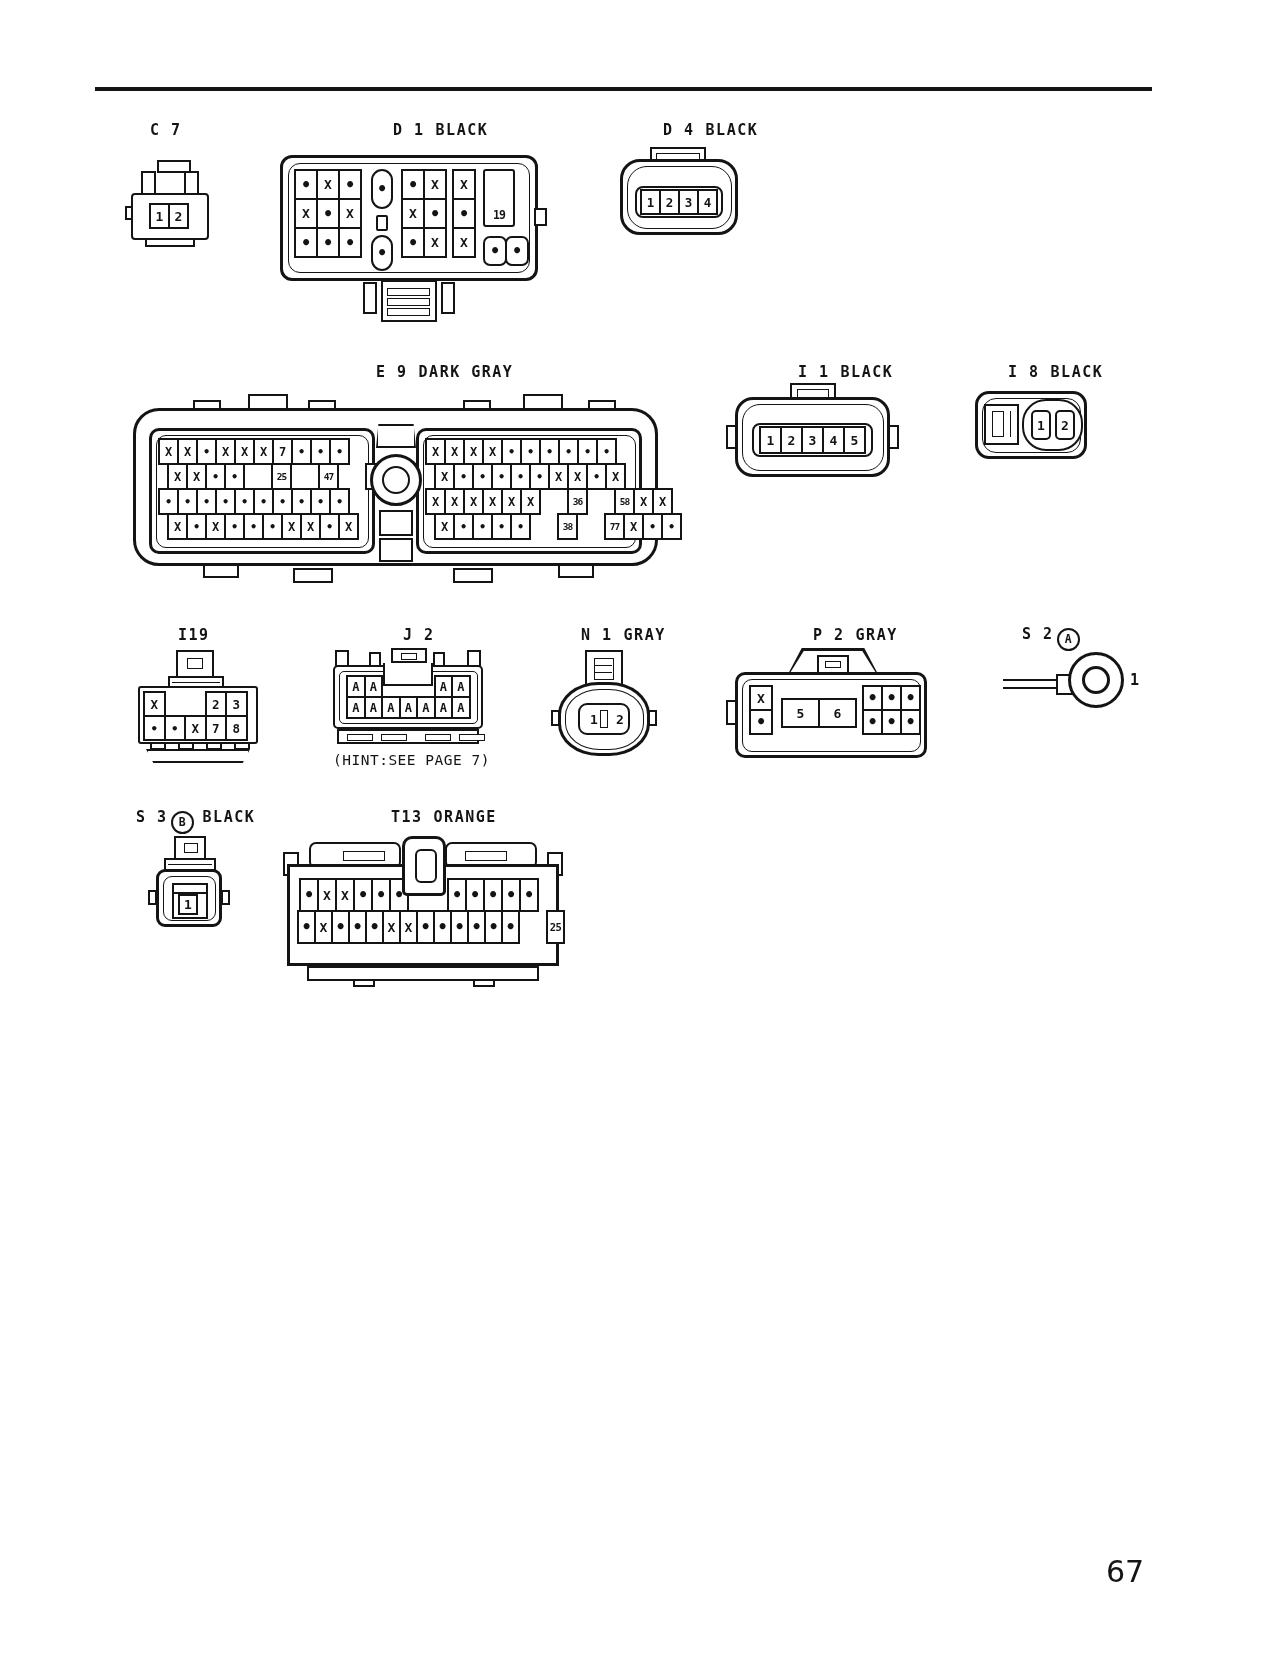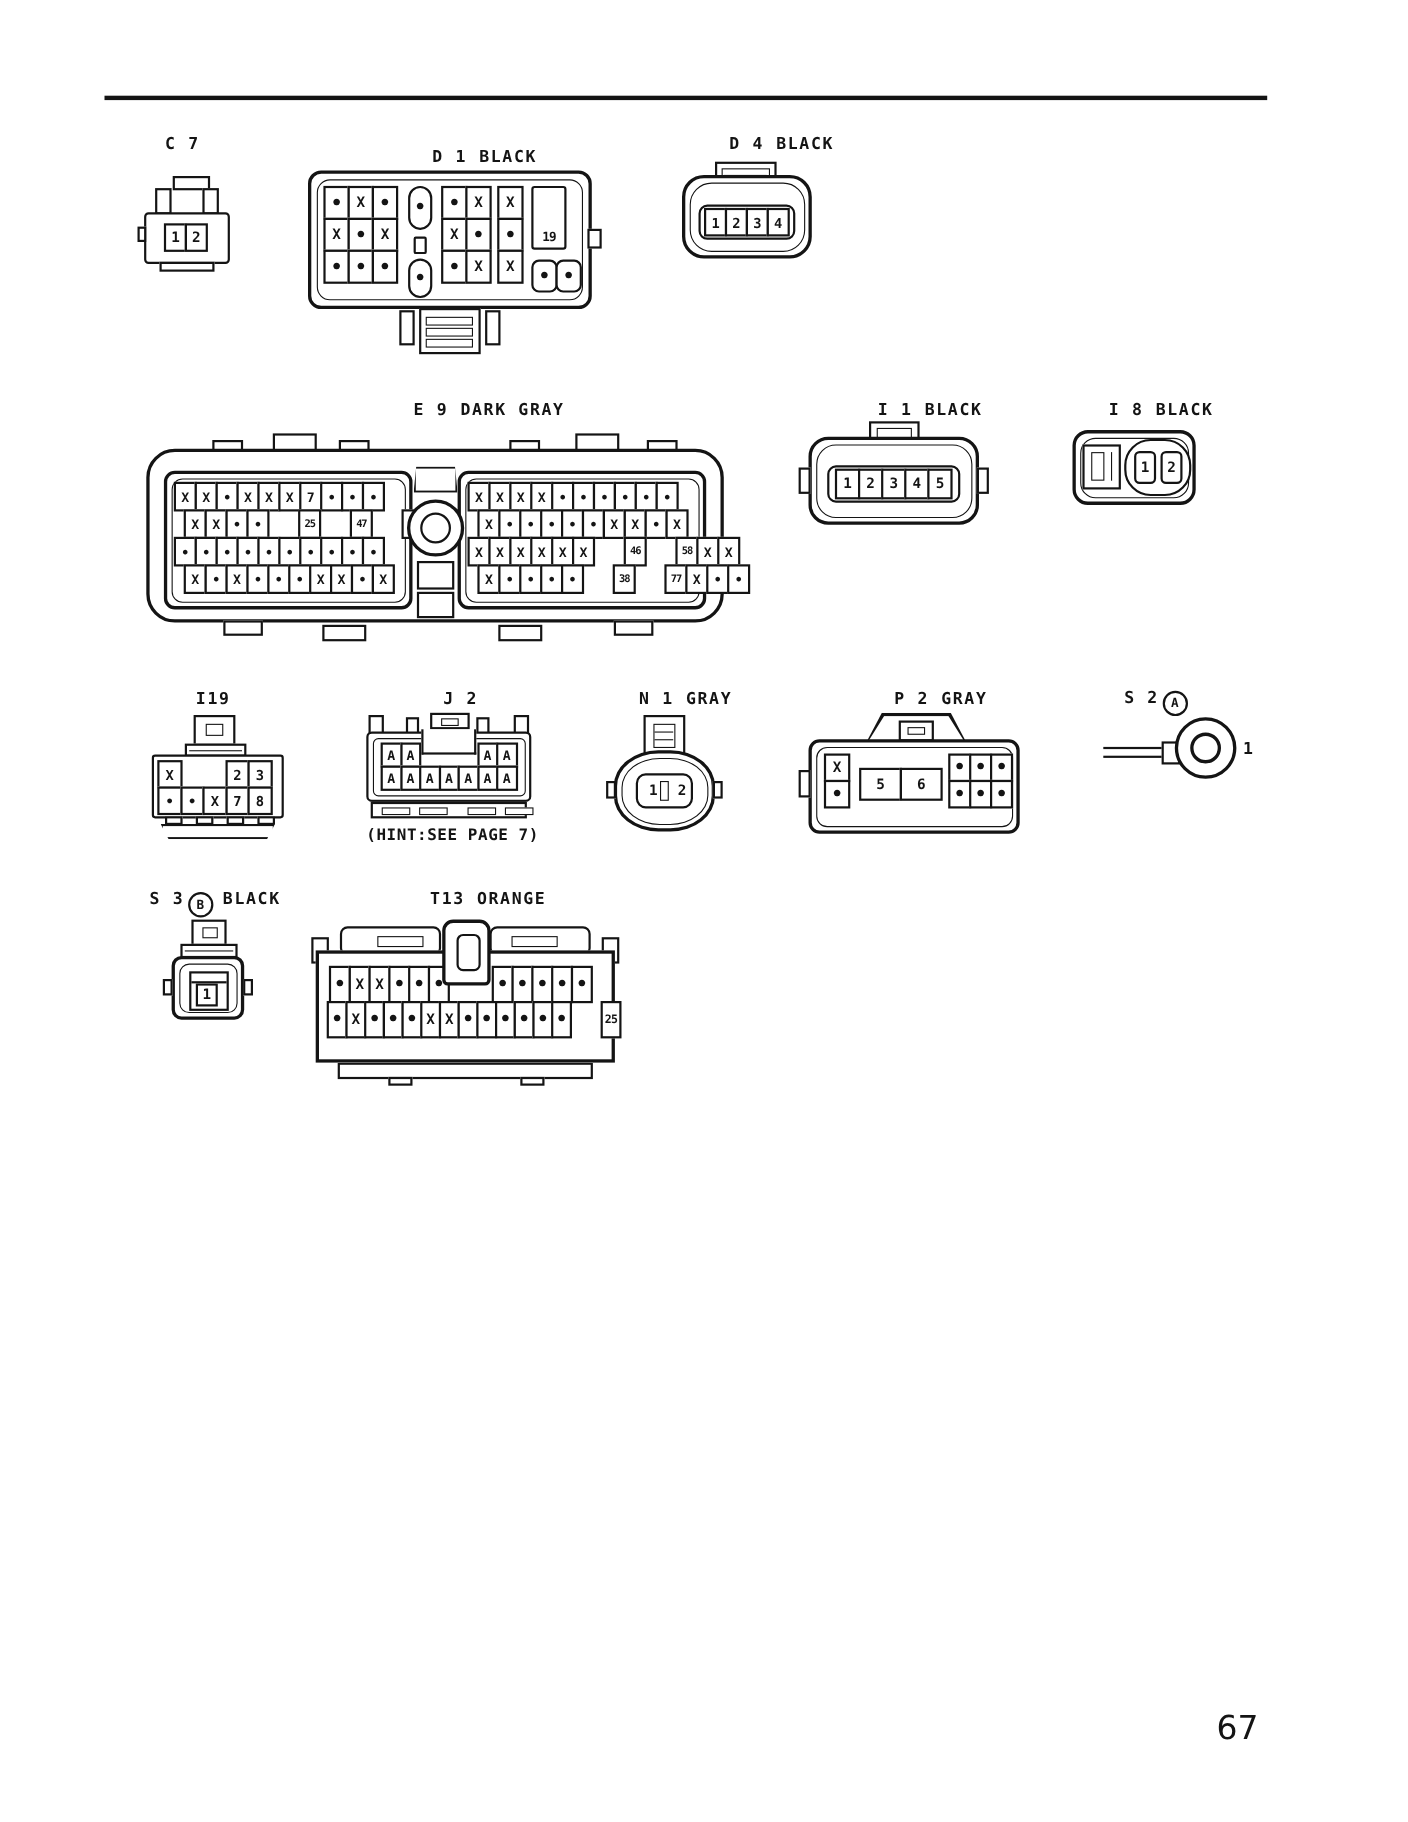--- a/index.html
+++ b/index.html
@@ -49,21 +49,21 @@
   .p2col   .cell{width:24px;height:26px;}
   .p2mid   .cell{width:39px;height:30px;}
   .p2right .cell{width:21px;height:26px;}
   .t13row1 .cell{width:20px;height:34px;}
   .t13row2 .cell{width:19px;height:34px;}
   .t13gap{flex:none;width:38px;}
   .n1pins  .cell{border:none;width:14px;height:24px;font-size:13px;background:transparent;}
   .n1pins{column-gap:14px;}
   .trap{background:#141414;clip-path:polygon(16% 0,84% 0,100% 100%,0 100%);}
   .trap-in{inset:3px;background:#fff;clip-path:polygon(16% 0,84% 0,100% 100%,0 100%);}
-  .hint{font-weight:bold;font-size:14.5px;letter-spacing:0.5px;white-space:nowrap;}
+  .hint{font-weight:normal;font-size:14.5px;letter-spacing:0.5px;white-space:nowrap;}
   .pagenum{font-family:"DejaVu Sans",sans-serif;font-size:30px;color:#141414;}
   .cell19{display:flex;align-items:flex-end;justify-content:center;font-weight:bold;font-size:11.5px;padding-bottom:3px;letter-spacing:-1px;border-radius:3px;}
 </style>
 </head>
 <body>
 
 <div class="abs rule" style="left:95px;top:87px;width:1057px;height:4px;"></div>
 
 <div class="clabel" style="left:150px;top:121px;">
   <span>C 7</span>
@@ -75,21 +75,21 @@
   <div class="part" style="left:0;top:33px;width:78px;height:47px;border-radius:4px;">
     <div class="cellrow c9grid" style="left:16px;top:8px;">
         <span class="cell">1</span>
         <span class="cell">2</span>
       </div>
   </div>
   <div class="part b2" style="left:14px;top:78px;width:50px;height:9px;"></div>
   <div class="part b2" style="left:-6px;top:46px;width:8px;height:14px;"></div>
 </div>
 
-<div class="clabel" style="left:393px;top:121px;margin-top:12px;">
+<div class="clabel" style="left:393px;top:121px;">
   <span>D 1</span><span class="col">BLACK</span>
 </div>
 <div class="conn part b3 dbl2" style="left:280px;top:155px;width:258px;height:126px;border-radius:12px;">
   <div class="cellgrid d1grid" style="left:11px;top:11px;">
       <div class="cellrow">
         <span class="cell dot">•</span>
         <span class="cell">X</span>
         <span class="cell dot">•</span>
       </div>
       <div class="cellrow">
@@ -257,21 +257,21 @@
           <span class="cell dot">•</span>
           <span class="cell">X</span>
         </div>
         <div class="cellrow">
           <span class="cell">X</span>
           <span class="cell">X</span>
           <span class="cell">X</span>
           <span class="cell">X</span>
           <span class="cell">X</span>
           <span class="cell">X</span>
-          <span class="cell num">46</span>
+          <span class="cell num">36</span>
           <span class="cell num">58</span>
           <span class="cell">X</span>
           <span class="cell">X</span>
         </div>
         <div class="cellrow">
           <span class="cell">X</span>
           <span class="cell dot">•</span>
           <span class="cell dot">•</span>
           <span class="cell dot">•</span>
           <span class="cell dot">•</span>

